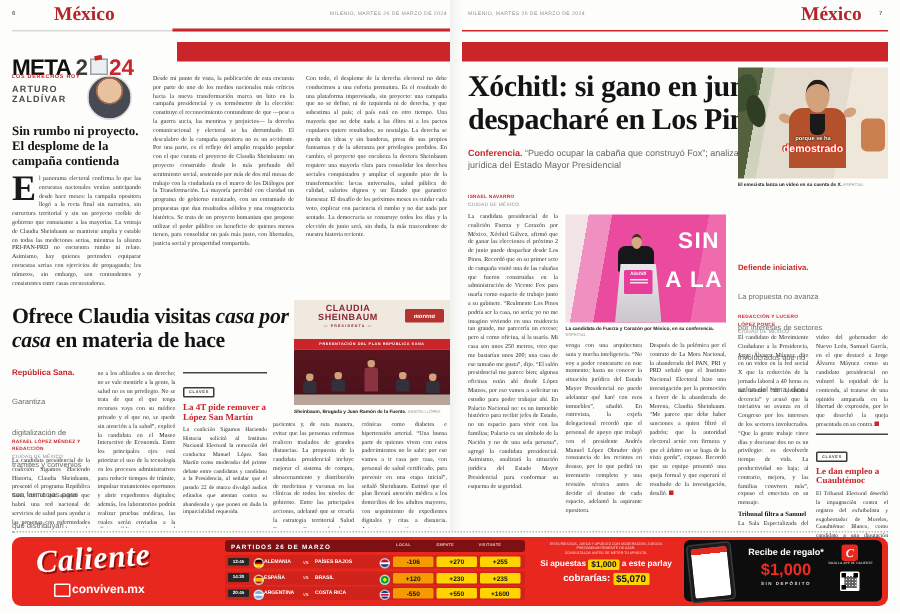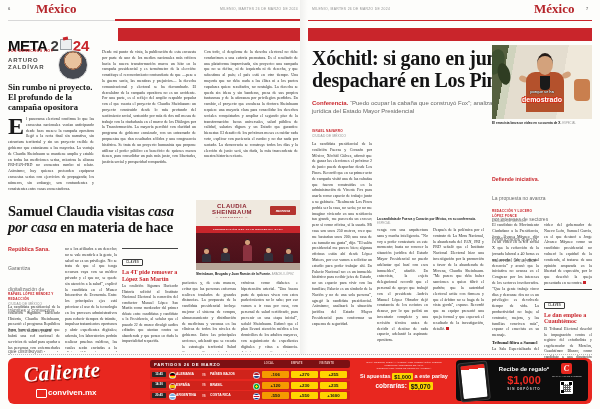--- a/index.html
+++ b/index.html
@@ -163,29 +163,29 @@
     <span class="meta-d2">4</span>
   </div>
   <div class="abs redbar" style="left:118px;top:28px;width:182px;height:13px;"></div>
 
   <div class="abs sans" style="left:8px;top:49px;font-size:3.6px;font-weight:700;color:#c9252b;letter-spacing:.5px;">LOS DERECHOS HOY</div>
   <div class="abs sans" style="left:8px;top:57px;font-size:6px;font-weight:700;color:#4a4a4a;letter-spacing:.8px;line-height:1.2;">
     <span style="display:block;">ARTURO</span>
     <span style="display:block;">ZALDÍVAR</span>
   </div>
   <div class="headshot"></div>
-  <div class="h-serif" style="left:8px;top:82px;width:86px;font-size:8.6px;line-height:1.18;">Sin rumbo ni proyecto. El profundo de la campaña opositora</div>
+  <div class="h-serif" style="left:8px;top:82px;width:86px;font-size:8.6px;line-height:1.18;">Sin rumbo ni proyecto. El desplome de la campaña contienda</div>
   <div class="col" style="left:8px;top:116px;width:86px;height:84px;">
     <span class="dropcap">E</span><span>l panorama electoral confirma lo que las encuestas nacionales venían anticipando desde hace meses: la campaña opositora llegó a la recta final sin narrativa, sin estructura territorial y sin un proyecto creíble de gobierno que entusiasme a las mayorías. La ventaja de Claudia Sheinbaum se mantiene amplia y estable en todas las mediciones serias, mientras la alianza PRI-PAN-PRD no encuentra rumbo ni relato. Asimismo, hay quienes pretenden equiparar encuestas serias con ejercicios de propaganda; los números, sin embargo, son contundentes y consistentes entre casas encuestadoras.</span>
   </div>
   <div class="col" style="left:102px;top:49px;width:94px;height:150px;">Desde mi punto de vista, la publicación de esta encuesta por parte de uno de los medios nacionales más críticos hacia la nueva transformación marca un hito en la campaña presidencial y es termómetro de la elección: constituye el reconocimiento contundente de que —pese a la guerra sucia, las mentiras y prejuicios— la derecha comunicacional y electoral se ha derrumbado. El descalabro de la campaña opositora no es un accidente. Por una parte, es el reflejo del amplio respaldo popular con el que cuenta el proyecto de Claudia Sheinbaum: un proyecto construido desde lo más profundo del sentimiento social, sostenido por más de dos mil mesas de trabajo con la ciudadanía en el marco de los Diálogos por la Transformación. La mayoría percibió con claridad un programa de gobierno enraizado, con un entramado de propuestas que dan resultados sólidos y una congruencia histórica. Se trata de un proyecto humanista que propone utilizar el poder público en beneficio de quienes menos tienen, para consolidar un país más justo, con libertades, justicia social y prosperidad compartida.</div>
   <div class="col" style="left:204px;top:49px;width:94px;height:150px;">Con todo, el desplome de la derecha electoral no debe conducirnos a una euforia prematura. Es el resultado de una plataforma improvisada, sin proyecto: una campaña que no se define, ni de izquierda ni de derecha, y que subestima al país; el país está en otro tiempo. Una mayoría que no debe nada a las élites ni a los pactos cupulares quiere resultados, no nostalgia. La derecha se queda sin ideas y sin banderas, presa de sus propios fantasmas y de la añoranza por privilegios perdidos. En cambio, el proyecto que encabeza la doctora Sheinbaum requiere una mayoría clara para consolidar los derechos sociales conquistados y ampliar el segundo piso de la transformación: becas universales, salud pública de calidad, salarios dignos y un Estado que garantice bienestar. El desafío de los próximos meses es cuidar cada voto, explicar con paciencia el rumbo y no dar nada por sentado. La democracia se construye todos los días y la elección de junio será, sin duda, la más trascendente de nuestra historia reciente.</div>
 
   <div class="h-serif" style="left:8px;top:203px;width:186px;font-size:14.5px;line-height:1.12;letter-spacing:-.2px;">
-    <span>Samuel Claudia visitas </span><span style="font-style:italic;">casa por casa</span><span> en materia de hace</span>
+    <span>Ofrece Claudia visitas </span><span style="font-style:italic;">casa por casa</span><span> en materia de hace</span>
   </div>
 
   <div class="cl-photo">
     <div class="cl-bname">
       <span>CLAUDIA</span><br>
       <span>SHEINBAUM</span>
       <span class="cl-btitle">— PRESIDENTA —</span>
     </div>
     <div class="morena-chip">morena</div>
     <div class="cl-strip">PRESENTACIÓN DEL PLAN REPÚBLICA SANA</div>
@@ -252,20 +252,31 @@
   <div class="abs sans" style="left:312px;top:100px;width:218px;font-size:6px;line-height:1.3;color:#666;">
     <span style="font-weight:700;color:#c9252b;">Conferencia.</span>
     <span>“Puedo ocupar la cabaña que construyó Fox”; analizará la situación jurídica del Estado Mayor Presidencial</span>
   </div>
   <div class="byl" style="left:312px;top:129px;width:60px;">
     <span>ISRAEL NAVARRO</span>
     <span class="gr">CIUDAD DE MÉXICO</span>
   </div>
   <div class="col" style="left:312px;top:141px;width:60px;height:211px;">La candidata presidencial de la coalición Fuerza y Corazón por México, Xóchitl Gálvez, afirmó que de ganar las elecciones el próximo 2 de junio puede despachar desde Los Pinos. Recordó que en su primer acto de campaña visitó una de las cabañas que fueron construidas en la administración de Vicente Fox para usarla como espacio de trabajo junto a su gabinete. “Realmente Los Pinos podría ser la casa, no sería; yo no me imagino viviendo en una residencia tan grande, me parecería un exceso; pero sí como oficina, sí la usaría. Mi casa son unos 250 metros, creo que me bastarían unos 200; una casa de ese tamaño me gusta”, dijo. “El salón presidencial me parece bien; algunas oficinas están ahí desde López Mateos, por eso vamos a solicitar un estudio para poder trabajar ahí. En Palacio Nacional no: es un inmueble histórico para recibir jefes de Estado, no un espacio para vivir con las familias; Palacio es un símbolo de la Nación y no de una sola persona”, agregó la candidata presidencial. Asimismo, analizará la situación jurídica del Estado Mayor Presidencial para conformar su esquema de seguridad.</div>
 
+  <div class="xo-photo">
+    <div class="xo-word" style="right:4px;top:9px;">SIN</div>
+    <div class="xo-word" style="right:2px;top:35px;">A LA</div>
+    <div class="xg-body"></div>
+    <div class="xg-head"></div>
+    <div class="xo-pod"></div>
+    <div class="pod-sign">
+      <span>Xóchitl</span>
+      <span class="bar"></span><span class="bar"></span>
+    </div>
+  </div>
   <div class="cap" style="left:377px;top:217px;width:107px;">
     <span>La candidata de Fuerza y Corazón por México, en su conferencia.</span>
     <span class="credit">ESPECIAL</span>
   </div>
   <div class="col" style="left:377px;top:227px;width:51px;height:125px;">venga con una arquitectura sana y mucha inteligencia. “No voy a poder contestarte en este momento; hasta no conocer la situación jurídica del Estado Mayor Presidencial no puedo adelantar qué haré con esos inmuebles”, añadió. En entrevista, la exjefa delegacional recordó que el personal de apoyo que trabajó con el presidente Andrés Manuel López Obrador dejó constancia de los recintos en desuso, por lo que pedirá un inventario completo y una revisión técnica antes de decidir el destino de cada espacio, adelantó la aspirante opositora.</div>
   <div class="col" style="left:433px;top:227px;width:51px;height:125px;">
     <span>Después de la polémica por el contrato de La Mora Nacional, la abanderada del PAN, PRI y PRD señaló que el Instituto Nacional Electoral hizo una investigación por la promoción a favor de la abanderada de Morena, Claudia Sheinbaum. “Me parece que debe haber sanciones a quien filtró el padrón; que la autoridad electoral actúe con firmeza y que el árbitro no se haga de la vista gorda”, expuso. Recordó que su equipo presentó una queja formal y que esperará el resultado de la investigación, detalló.</span><span class="endmark"></span>
   </div>
 
   <div class="my-video">

